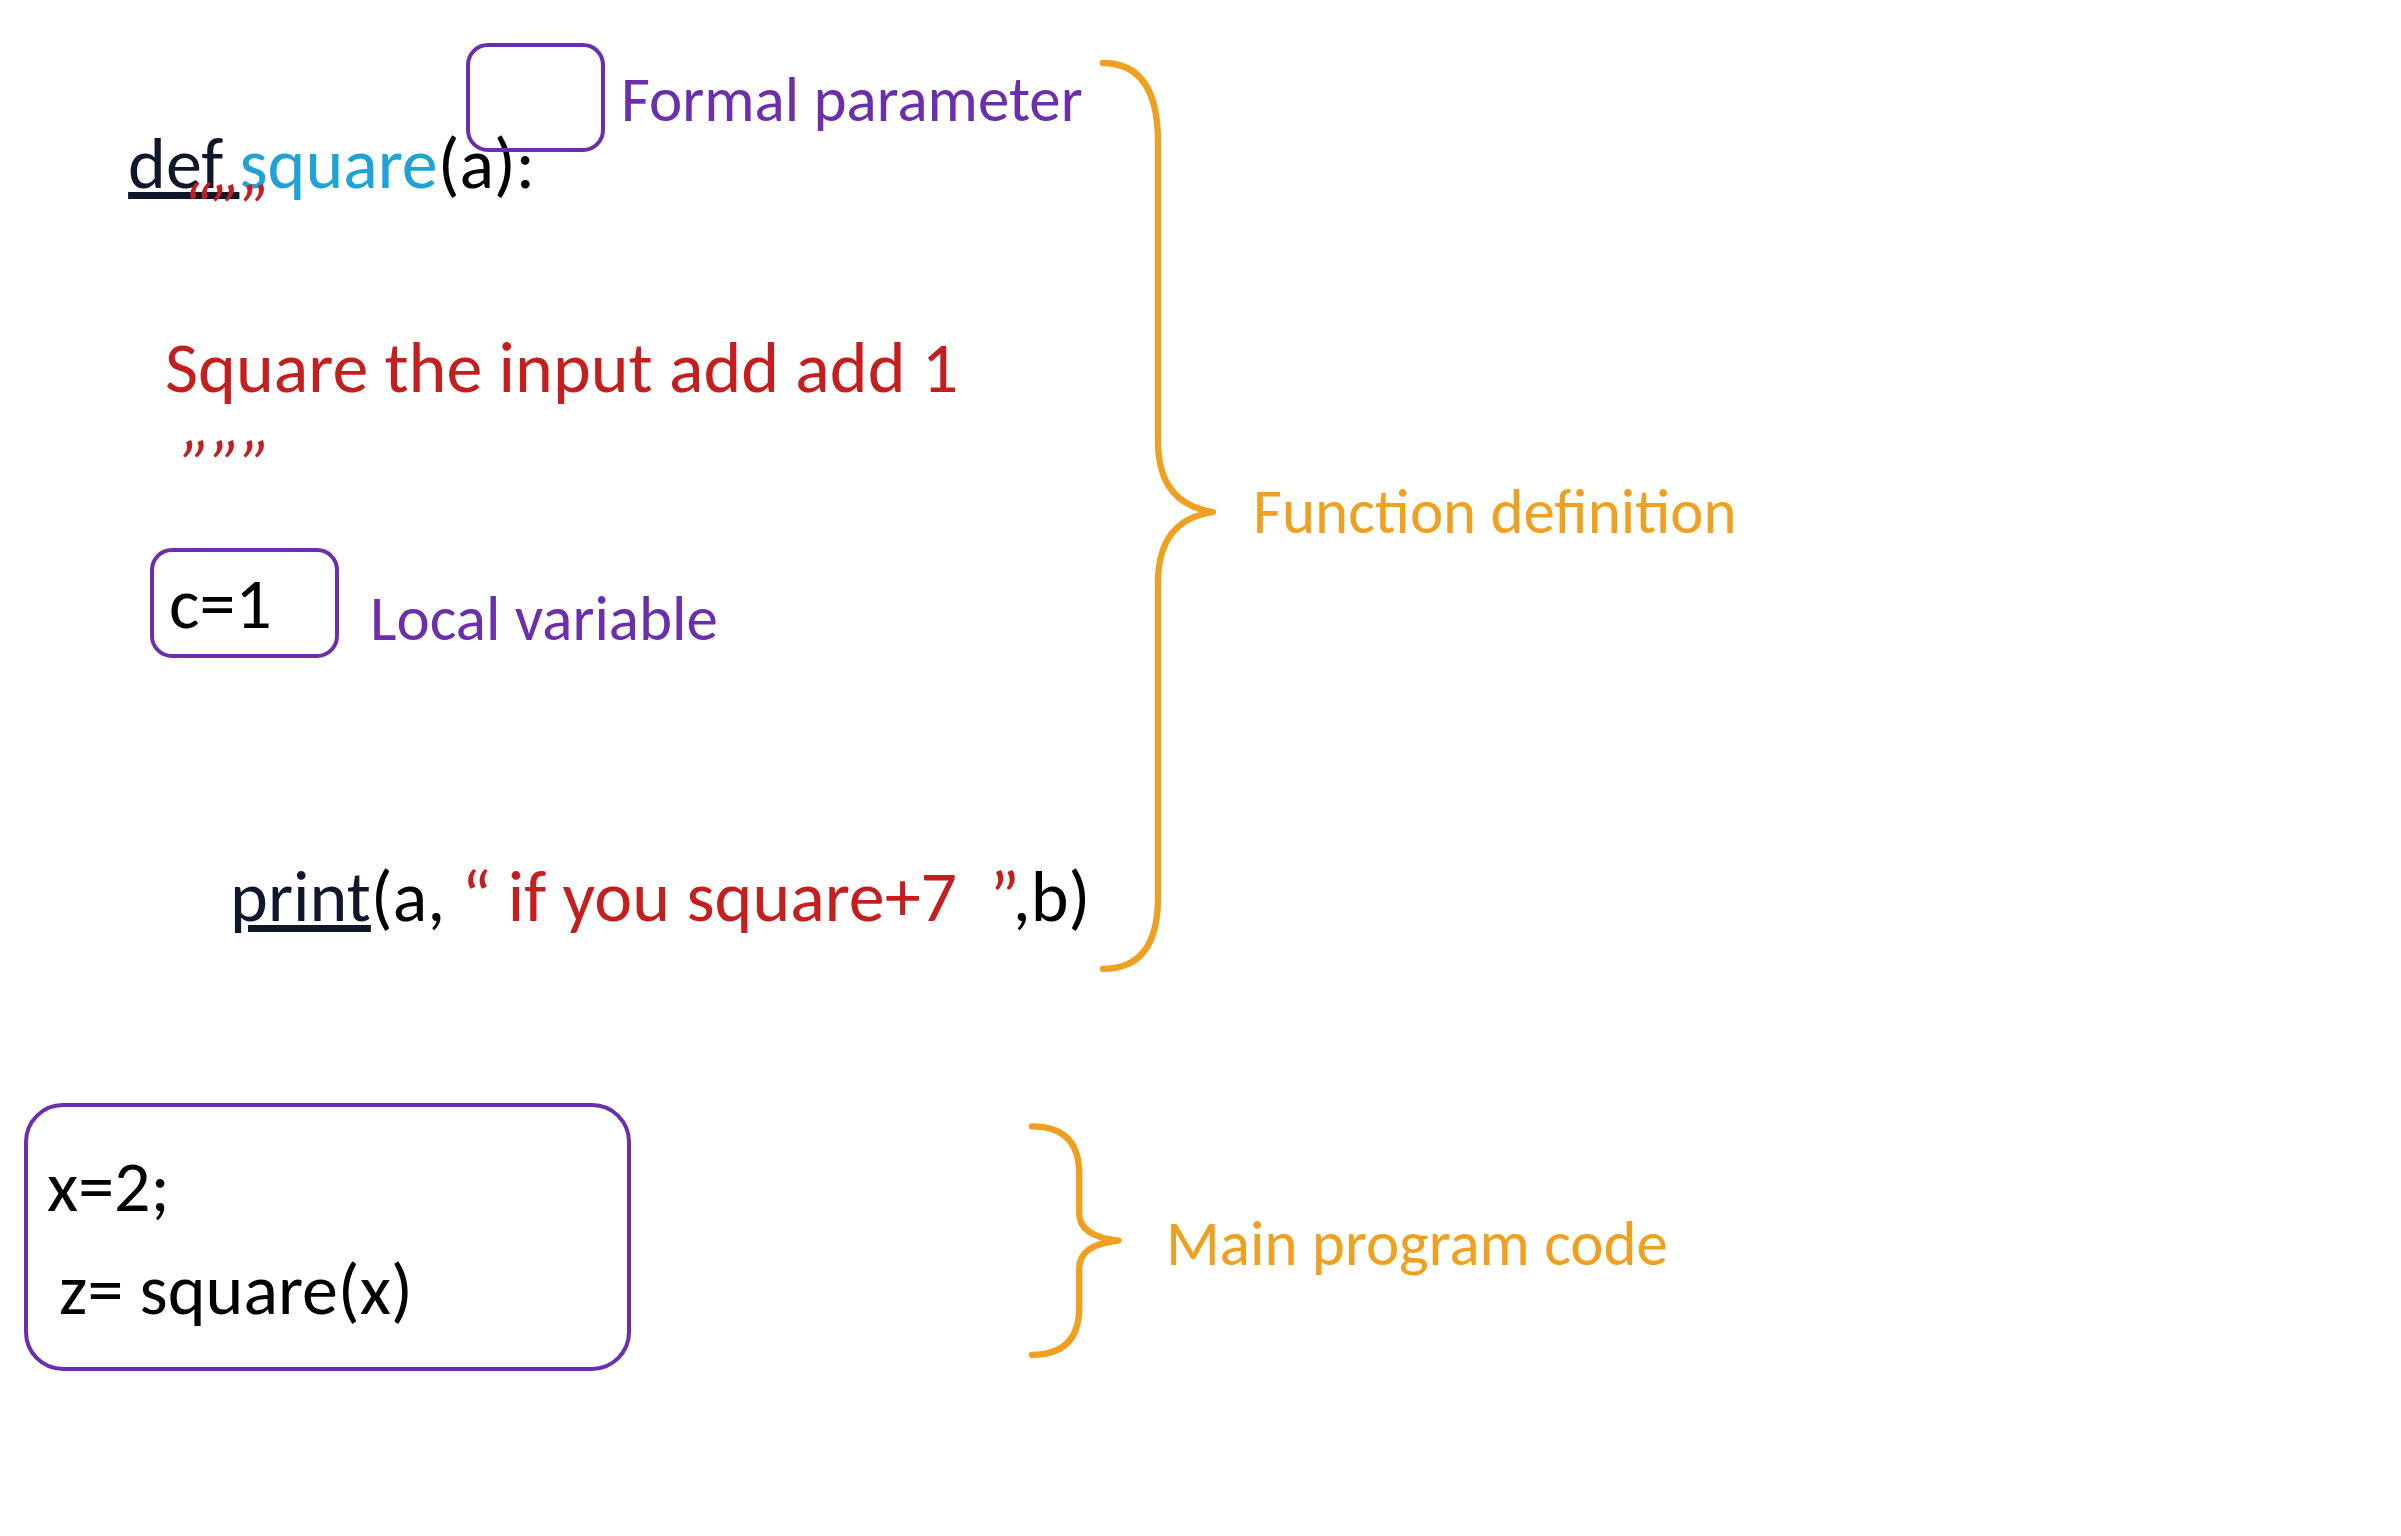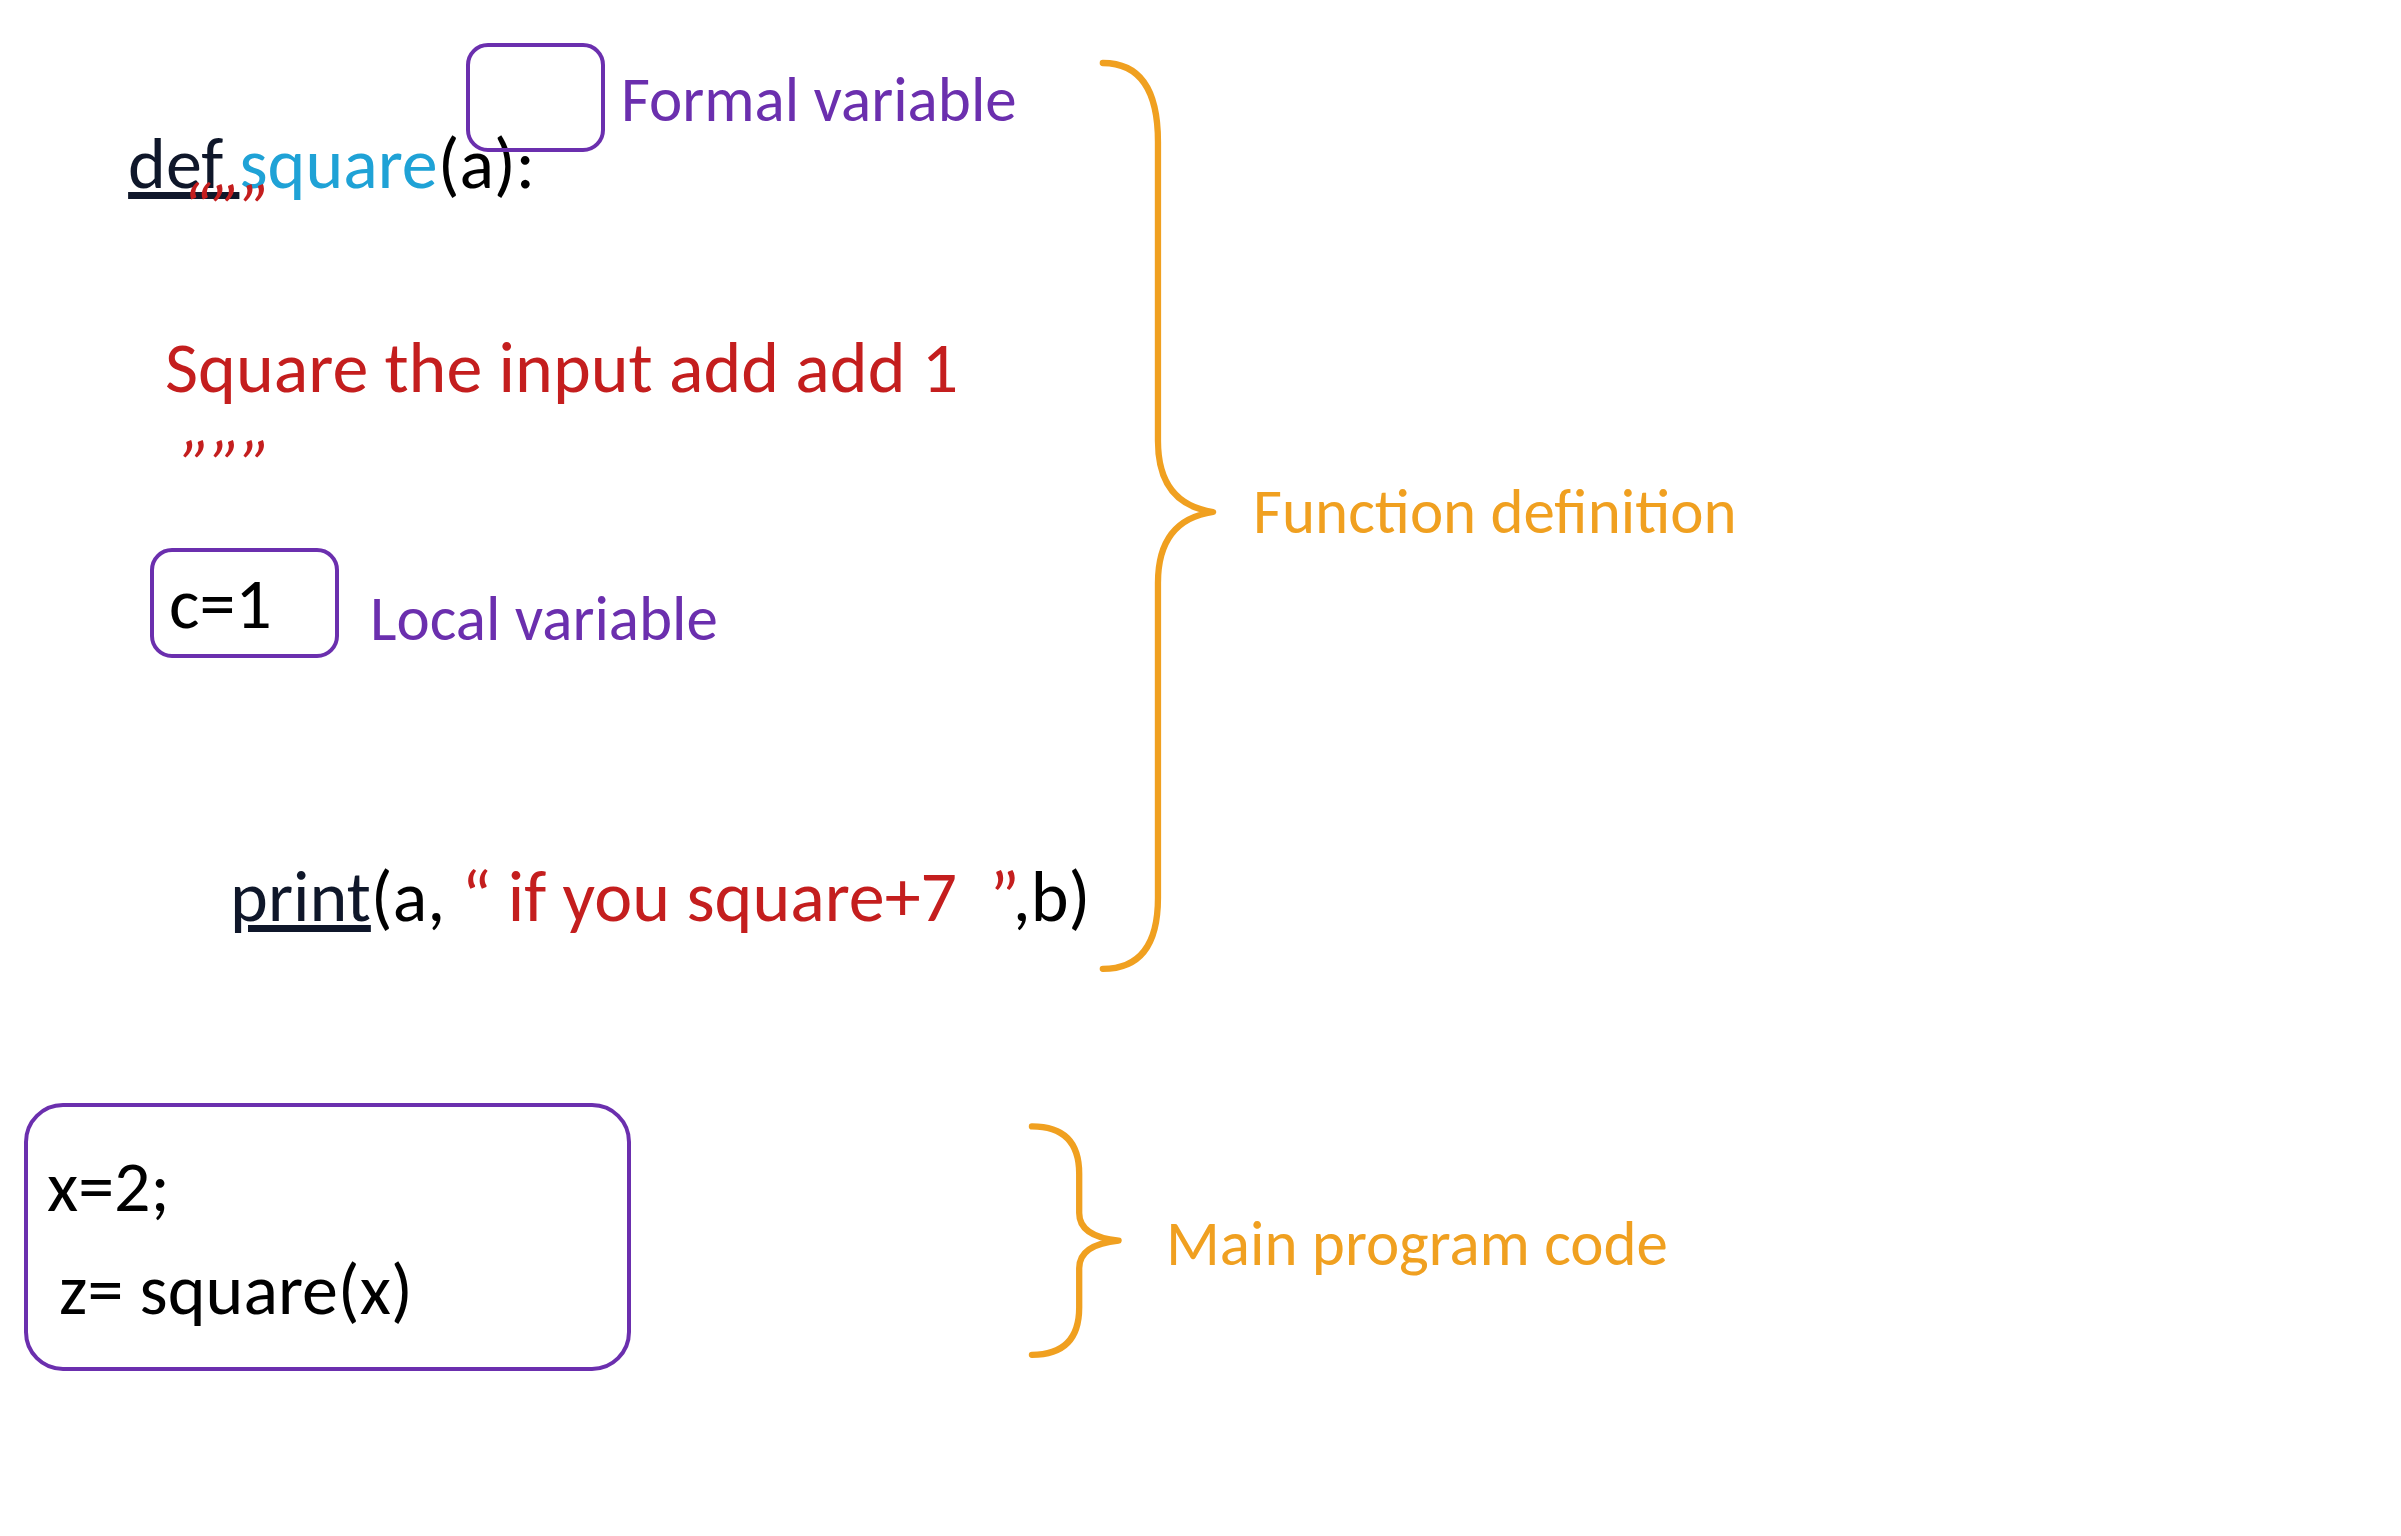--- a/index.html
+++ b/index.html
@@ -20,21 +20,21 @@
 </head>
 <body>
 
 <div class="stage">
 
   <div class="abs code" style="left:63px;top:55px;">
     <span class="green">def </span><span class="cyan">square</span><span class="black">(a)</span><span class="black">:</span>
   </div>
 
   <div class="abs calloutBox" style="left:466px;top:43px;width:131px;height:101px;"></div>
-  <div class="abs label purple" style="left:621px;top:61px;">Formal variable</div>
+  <div class="abs label purple" style="left:621px;top:61px;">Formal parameter</div>
 
   <div class="abs code red italic" style="left:181px;top:173px;font-size:72px;">“””</div>
 
   <div class="abs code red" style="left:165px;top:331px;">Square the input add add 1</div>
 
   <div class="abs code red italic" style="left:181px;top:429px;font-size:72px;">”””</div>
 
   <div class="abs code black" style="left:169px;top:567px;">c=1</div>
   <div class="abs calloutBox" style="left:150px;top:548px;width:181px;height:102px;"></div>
   <div class="abs label purple" style="left:370px;top:580px;">Local variable</div>

